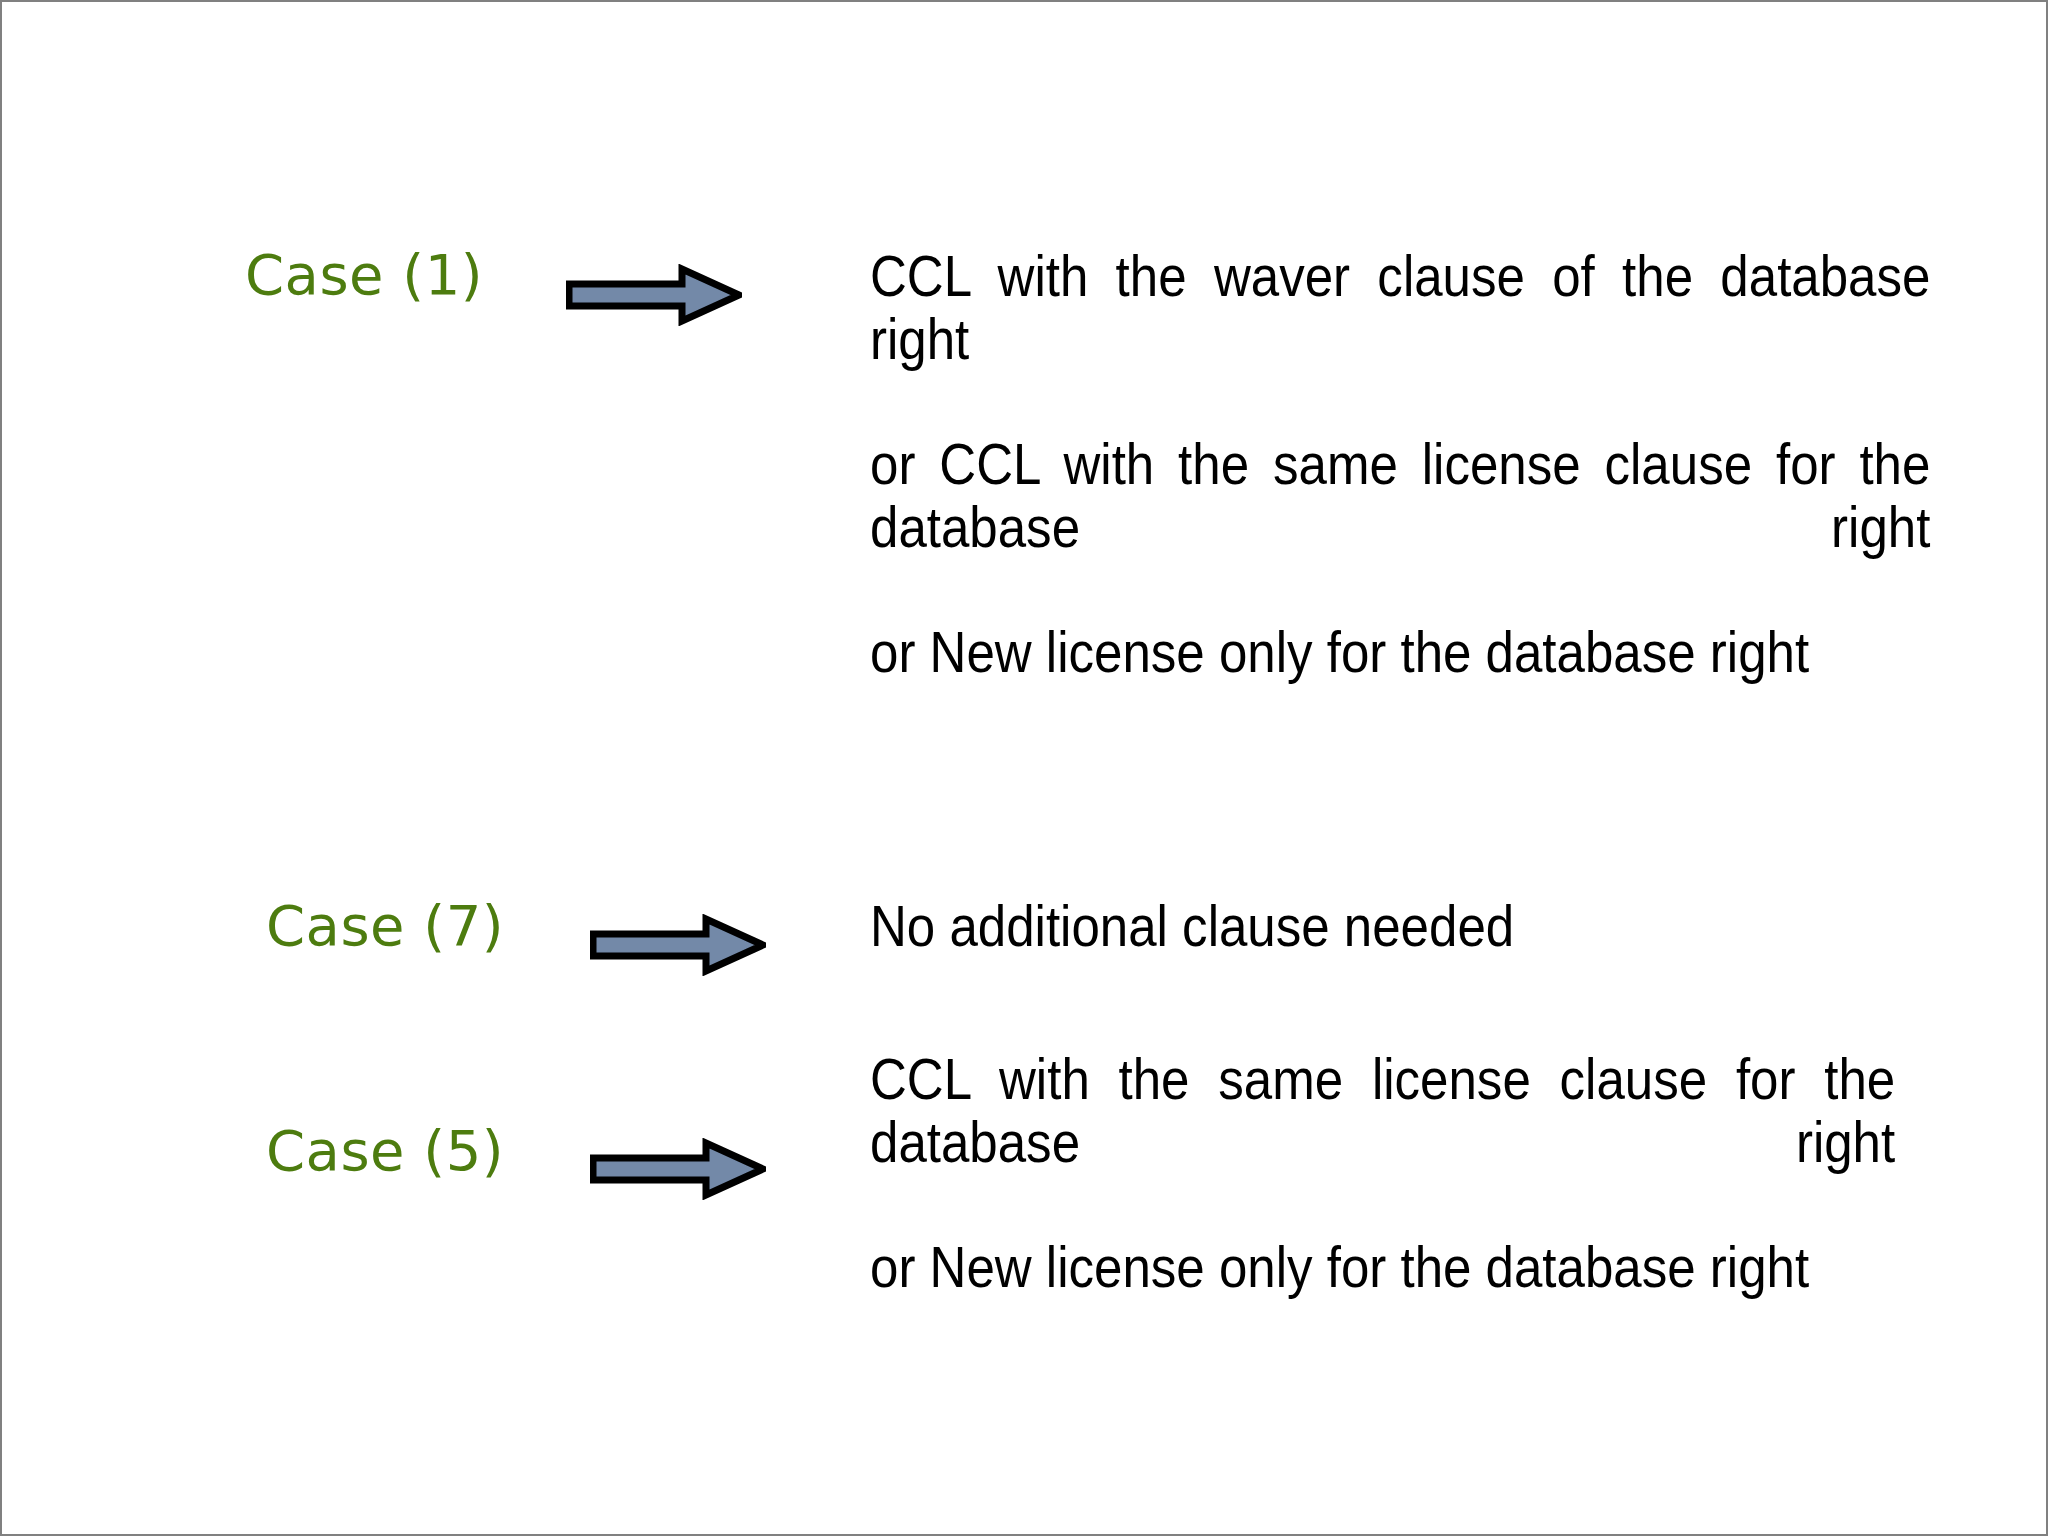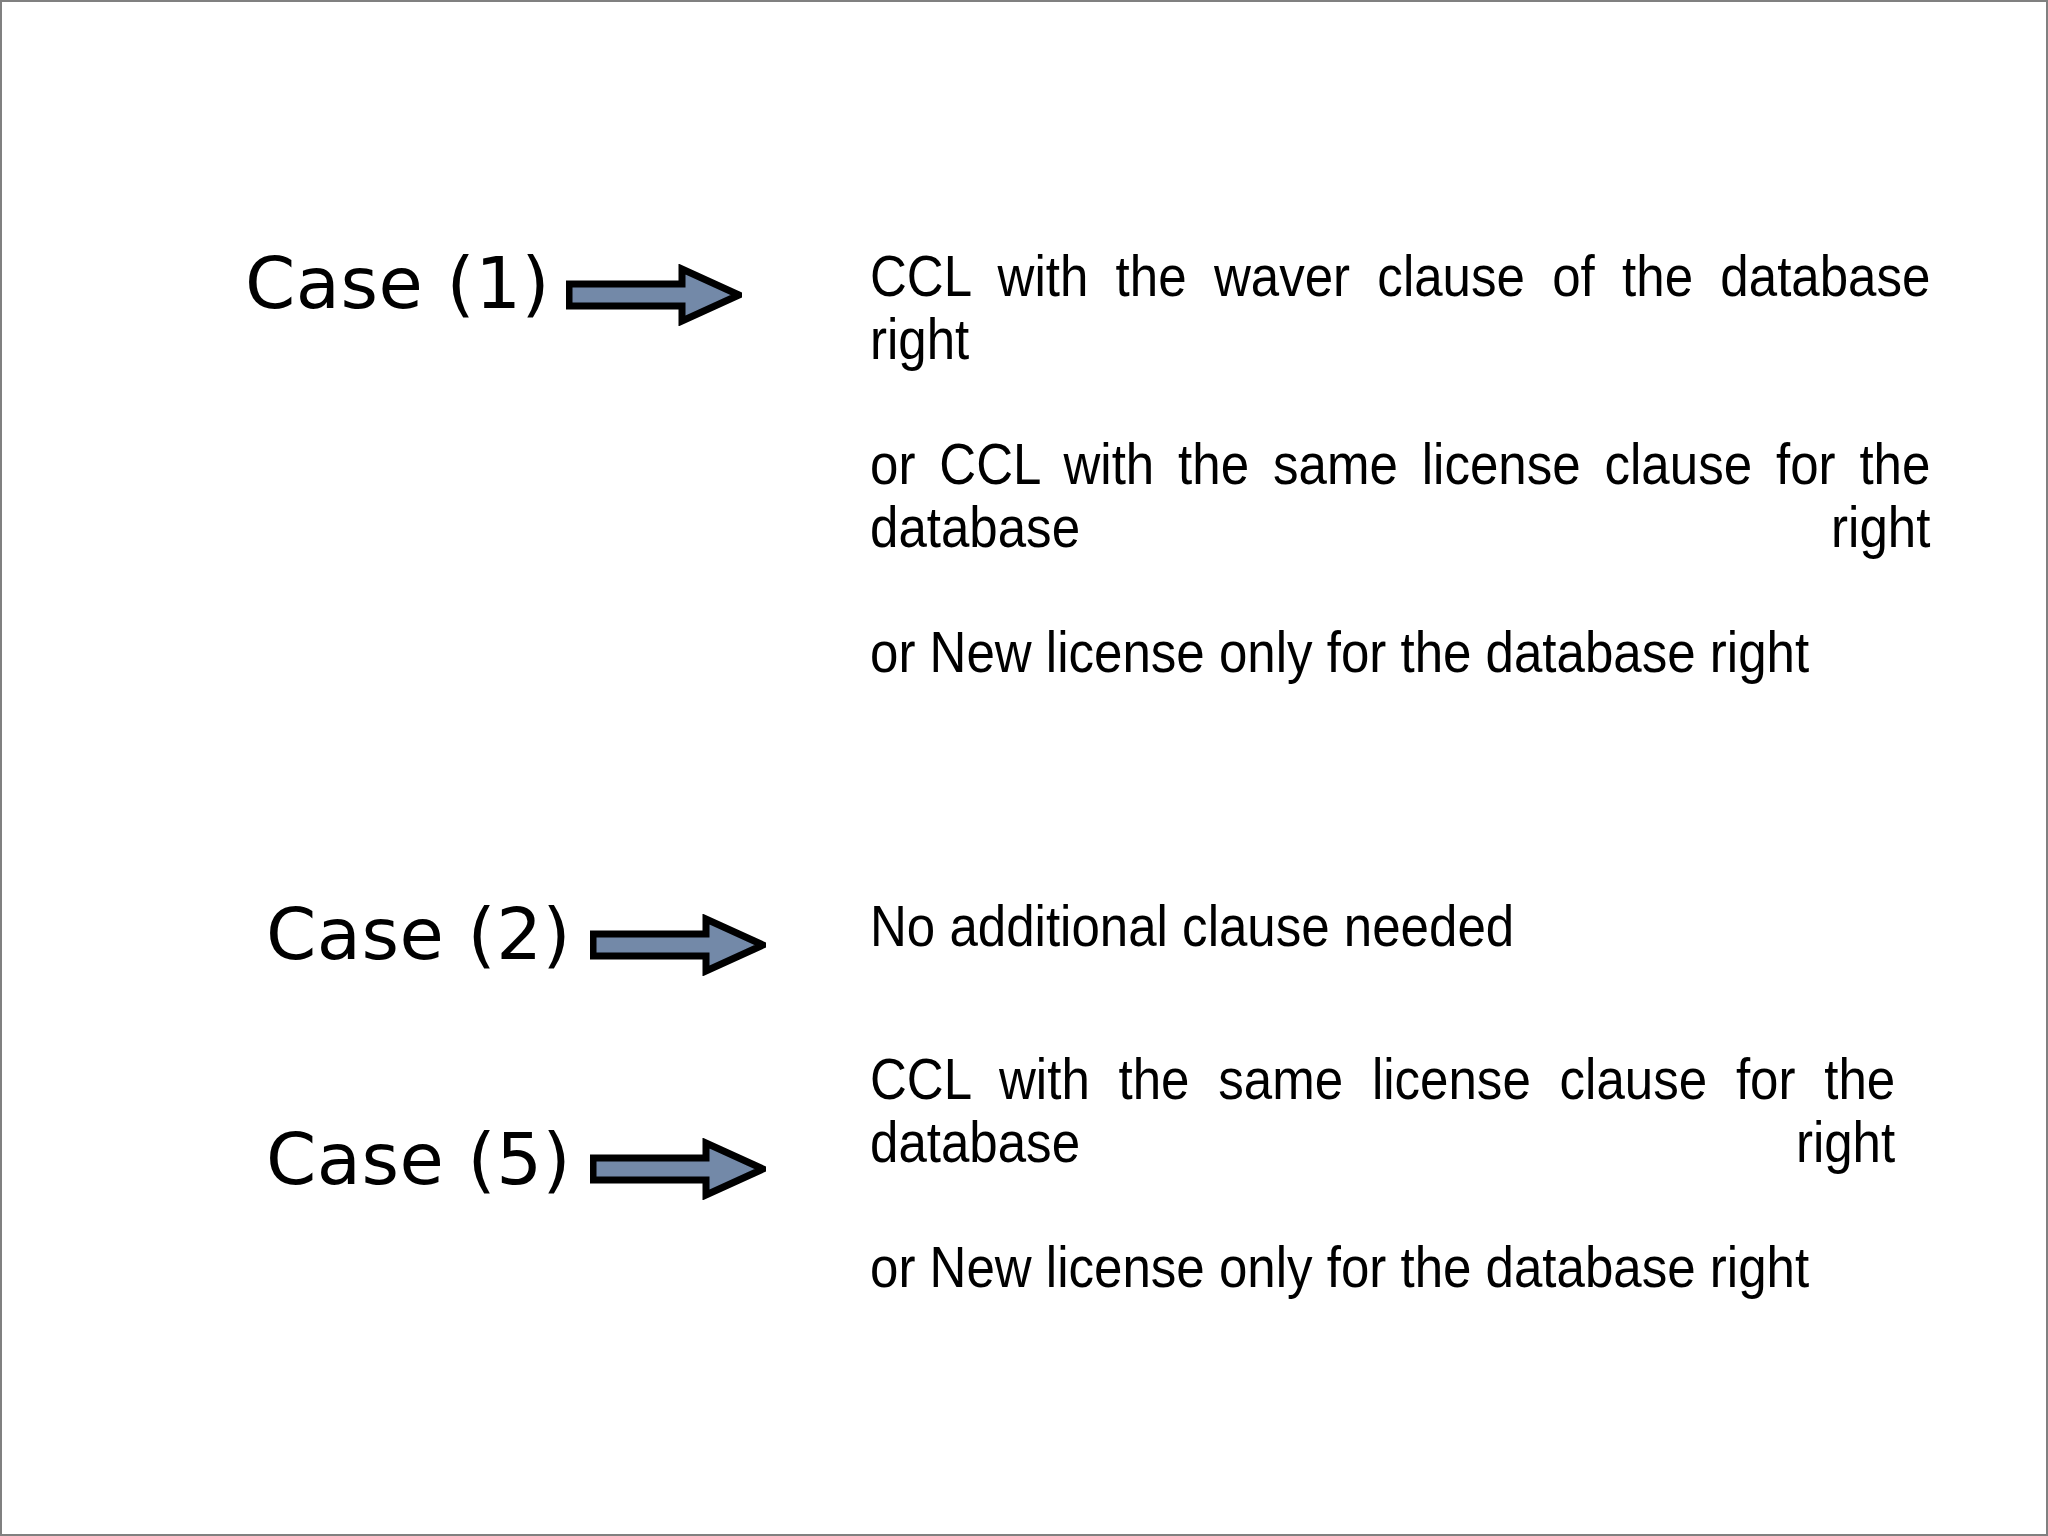--- a/index.html
+++ b/index.html
@@ -28,23 +28,23 @@
   }
 
   .row-1 { left: 0; top: 0; }
   .row-2 { left: 0; top: 0; }
   .row-3 { left: 0; top: 0; }
 
   
   .case-label {
     position: absolute;
     font-family: "DejaVu Sans", sans-serif;
-    font-size: 72px;
+    font-size: 56px;
     font-weight: 400;
-    color: #000000;
+    color: #4d7c0f;
     letter-spacing: 0.5px;
     white-space: nowrap;
     line-height: 1;
   }
 
   .case-label-1 { left: 243px; top: 245px; }
   .case-label-2 { left: 264px; top: 896px; }
   .case-label-3 { left: 264px; top: 1121px; }
 
   
@@ -122,21 +122,21 @@
     <div class="text-block tb-1">
       <p>CCL with the waver clause of the database right</p>
       <p>or CCL with the same license clause for the database right</p>
       <p class="no-justify">or New license only for the database right</p>
     </div>
 
   </div>
 
   <div class="row row-2">
 
-    <div class="case-label case-label-2">Case (2)</div>
+    <div class="case-label case-label-2">Case (7)</div>
 
     <div class="arrow arrow-2">
       <svg viewBox="0 0 176 62" preserveAspectRatio="none">
         <polygon points="3,20 116,20 116,5 173,31 116,57 116,42 3,42" fill="#7389a8" stroke="#000000" stroke-width="7" stroke-linejoin="miter"></polygon>
       </svg>
     </div>
 
     <div class="text-block tb-2">
       <p class="no-justify">No additional clause needed</p>
     </div>

